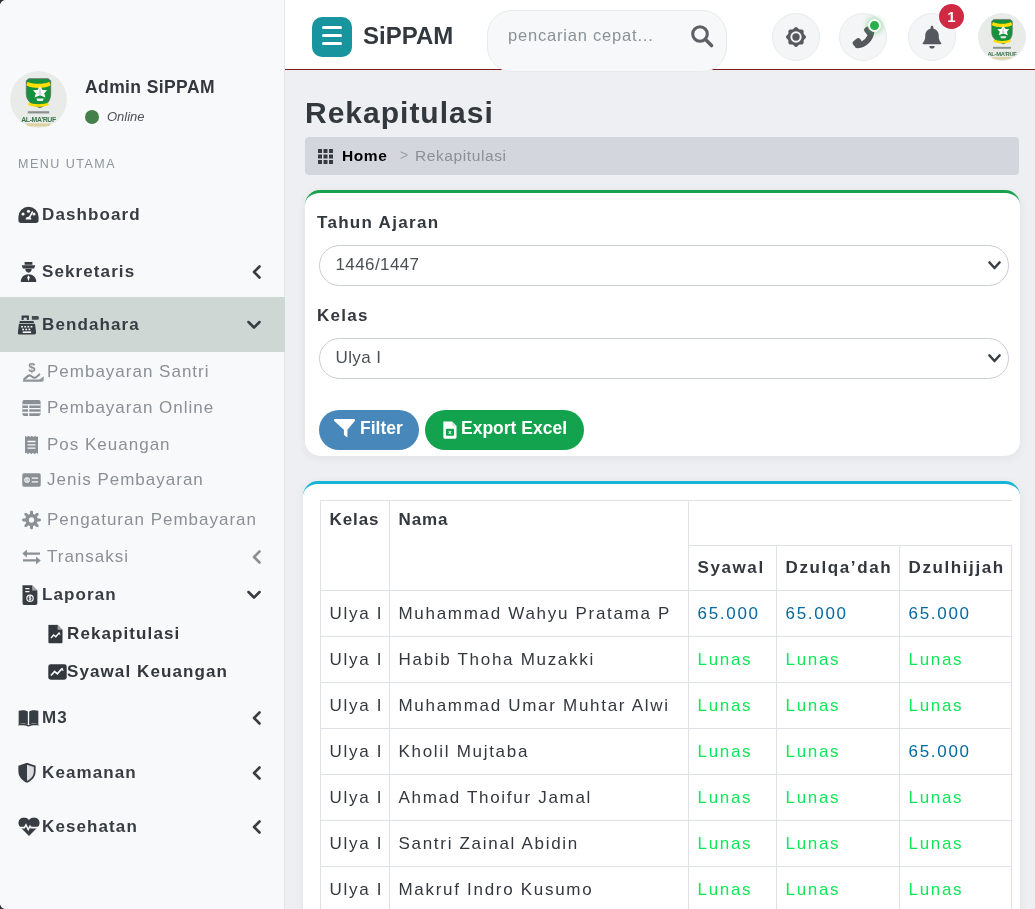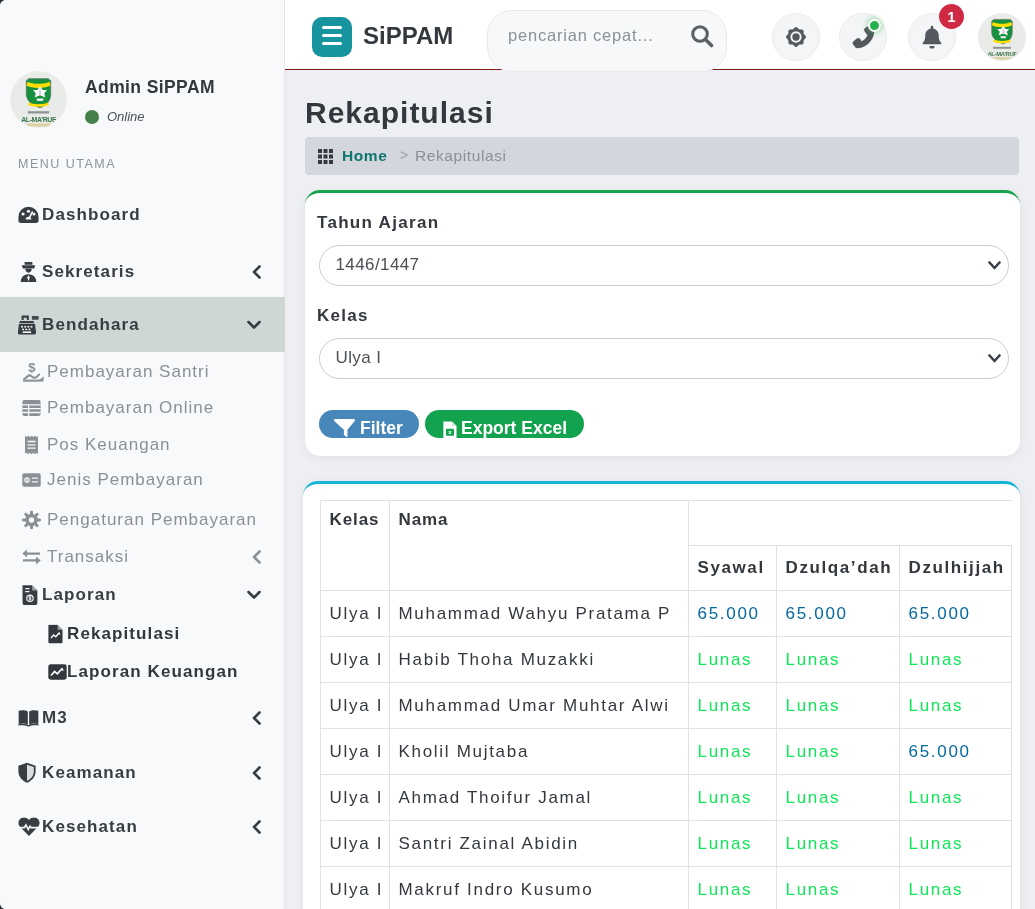--- a/index.html
+++ b/index.html
@@ -49,31 +49,31 @@
             text-align:center; line-height:25px; z-index:6; }
   .gdot { position:absolute; left:583px; top:19px; width:13px; height:13px; border-radius:50%;
           background:#25b04a; border:2px solid #fff; box-shadow:0 0 4px 2px rgba(60,190,90,.35); z-index:6; }
   
   #content { position:absolute; left:285px; top:70px; width:750px; height:839px; background:#edeff2; }
   h1.pagetitle { position:absolute; left:20px; top:26px; font-size:30px; font-weight:bold;
                  color:#32383e; letter-spacing:1px; }
   .crumb { position:absolute; left:20px; top:67px; width:714px; height:38px; background:#d3d6dc;
            border-radius:4px; }
   .crumb .gico { position:absolute; left:13px; top:12px; }
-  .crumb .home { position:absolute; left:37px; top:10px; font-size:15.5px; font-weight:bold; color:#0f766e; letter-spacing:.6px; }
+  .crumb .home { position:absolute; left:37px; top:10px; font-size:15.5px; font-weight:bold; color:#000000; letter-spacing:.6px; }
   .crumb .sep  { position:absolute; left:95px; top:10px; font-size:14px; color:#9aa0a6; }
   .crumb .cur  { position:absolute; left:110px; top:10px; font-size:15.5px; color:#8a9096; letter-spacing:.6px; }
   .card1 { position:absolute; left:20px; top:120px; width:715px; height:266px; background:#fff;
            border-radius:15px; border-top:3.5px solid #18a24e; box-shadow:0 2px 8px rgba(60,70,90,.08); }
   .flabel { position:absolute; left:12px; font-size:17px; font-weight:bold; color:#33383e; letter-spacing:1.3px; }
   .fselect { position:absolute; left:13.5px; width:690px; height:41px; border-radius:20.5px;
              border:1px solid #c9cdd8; background:#fff; }
   .fselect .val { position:absolute; left:16px; top:9px; font-size:17px; color:#4a5056; letter-spacing:.4px; }
   .fselect svg { position:absolute; right:7px; top:14px; }
-  .btn { position:absolute; height:28px; border-radius:20px; color:#fff; }
+  .btn { position:absolute; height:40px; border-radius:20px; color:#fff; }
   .btn .bt { position:absolute; font-size:17.5px; font-weight:bold; color:#fff; white-space:nowrap; }
   .card2 { position:absolute; left:18px; top:411px; width:717px; height:460px; background:#fff;
            border-radius:15px 15px 0 0; border-top:3.5px solid #16b4d6; box-shadow:0 2px 8px rgba(60,70,90,.08); }
   
   .twrap { position:absolute; left:17px; top:16px; width:692px; height:441px; overflow:hidden; }
   table.rek { border-collapse:collapse; table-layout:fixed; width:760px; font-size:17px; color:#33383e; letter-spacing:1.7px; }
   table.rek th, table.rek td { border:1px solid #dee2e6; padding:0 8.5px; white-space:nowrap; overflow:hidden; }
   table.rek thead th { font-weight:bold; text-align:left; letter-spacing:.9px; }
   .red { color:#0369a1; }
   .grn { color:#0ee757; }
@@ -412,21 +412,21 @@
           <path fill="#f8f9fb" d="M11.8 7.6l.6 2.8-2.2-.9z"></path>
         </svg>
       <span class="txt">Rekapitulasi</span>
     </div>
     <div class="nav-item nav-sub2" style="top:653px">
       <svg class="ico" style="width:19px;height:17px" viewBox="0 0 19 16">
           <rect x=".3" y=".3" width="18.4" height="15.4" rx="2.4" fill="#33383e"></rect>
           <path d="M3 11.5l3.6-4 2.8 2.3 4.6-5.3" stroke="#f8f9fb" stroke-width="1.7" fill="none"></path>
           <path fill="#f8f9fb" d="M14.5 3.4l1.2 3.6-3-.9z"></path>
         </svg>
-      <span class="txt">Laporan Keuangan</span>
+      <span class="txt">Syawal Keuangan</span>
     </div>
 
     <div class="nav-item" style="top:699px">
       <svg class="ico" style="width:21px;height:18px" viewBox="0 0 22 18">
           <path fill="#383d43" d="M10.3 2.1C8 .7 4 .5.7 1.4v13.8c3.3-.9 7.3-.7 9.6.7zM11.7 2.1c2.3-1.4 6.3-1.6 9.6-.7v13.8c-3.3-.9-7.3-.7-9.6.7z"></path>
           <path fill="#383d43" d="M10.3 16.2c-2.3-1.2-6.3-1.4-9.6-.6L0 16.9c3.6-.8 8-.5 10.6 1l.4.1.4-.1c2.6-1.5 7-1.8 10.6-1l-.7-1.3c-3.3-.8-7.3-.6-9.6.6l-.7.4z"></path>
         </svg>
       <span class="txt">M3</span>
       <svg class="chev" width="9" height="14" viewBox="0 0 9 14">
           <path d="M7.5 1.5 2 7l5.5 5.5" fill="none" stroke="#383d43" stroke-width="2.6" stroke-linecap="round" stroke-linejoin="round"></path>

